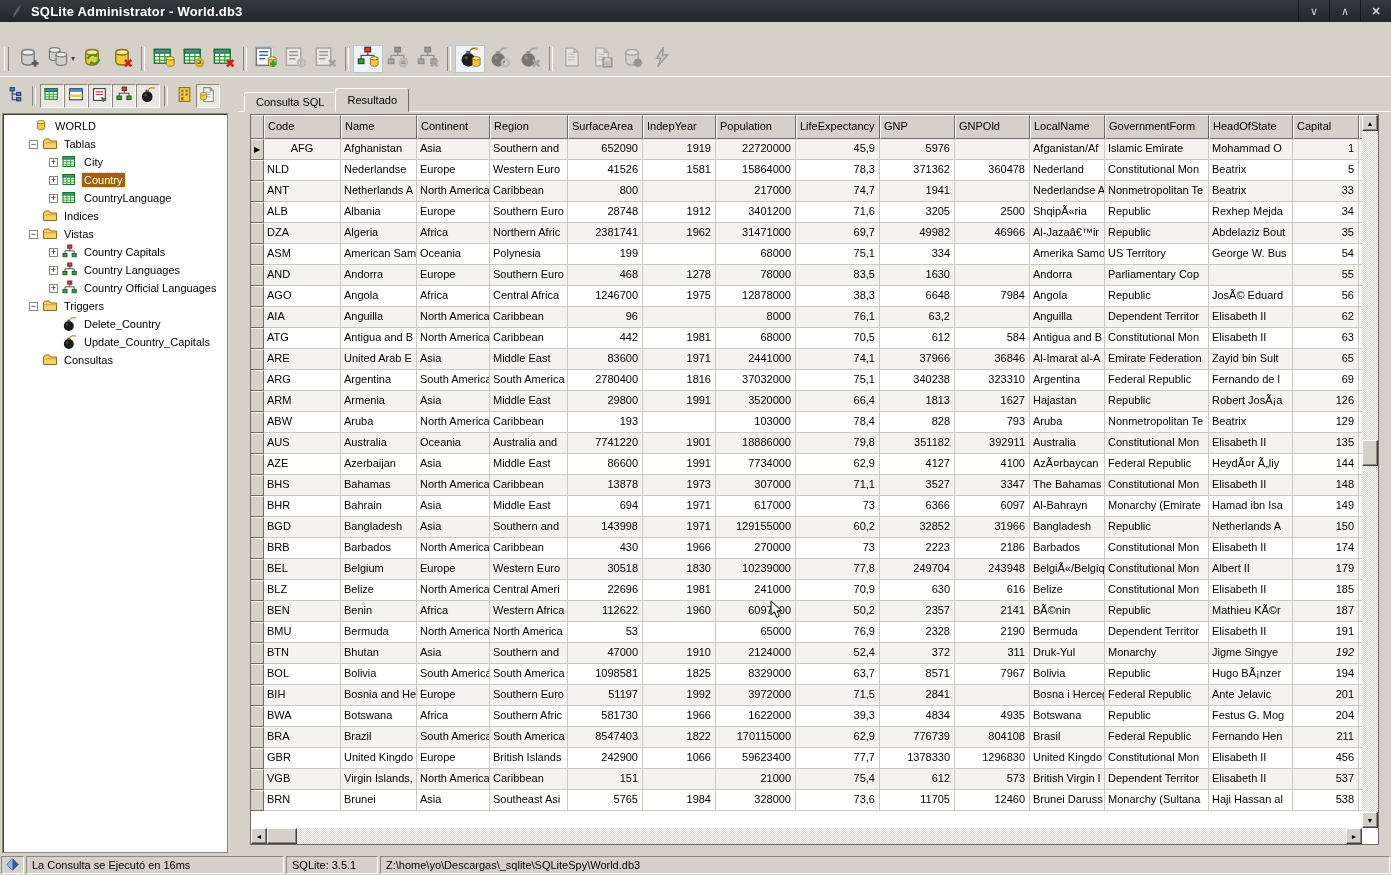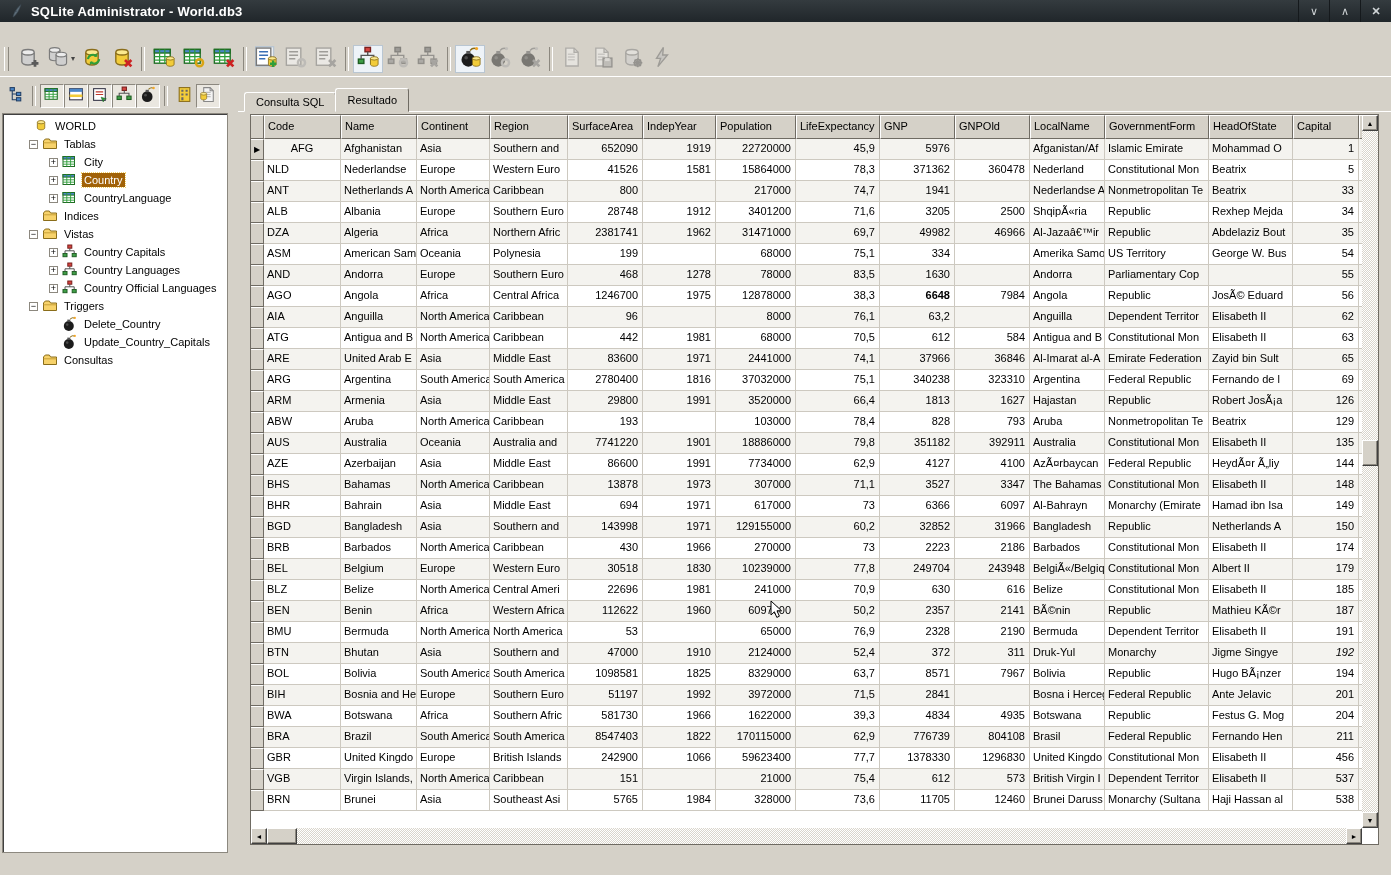--- a/index.html
+++ b/index.html
@@ -666,21 +666,21 @@
               <div class="grow body">
                 <div class="sel-cell"></div>
                 <div class="gd-cell" style="width: 77px;">AGO</div>
                 <div class="gd-cell" style="width: 76px;">Angola</div>
                 <div class="gd-cell" style="width: 73px;">Africa</div>
                 <div class="gd-cell" style="width: 78px;">Central Africa</div>
                 <div class="gd-cell num" style="width: 75px;">1246700</div>
                 <div class="gd-cell num" style="width: 73px;">1975</div>
                 <div class="gd-cell num" style="width: 80px;">12878000</div>
                 <div class="gd-cell num" style="width: 84px;">38,3</div>
-                <div class="gd-cell num" style="width: 75px; font-weight: bold;">6648</div>
+                <div class="gd-cell num" style="width: 75px;">6648</div>
                 <div class="gd-cell num" style="width: 75px;">7984</div>
                 <div class="gd-cell" style="width: 75px;">Angola</div>
                 <div class="gd-cell" style="width: 104px;">Republic</div>
                 <div class="gd-cell" style="width: 84px;">JosÃ© Eduard</div>
                 <div class="gd-cell num" style="width: 66px;">56</div>
                 <div class="gd-cell" style="flex: 1 1 0%; min-width: 0px;">AO</div>
               </div>
               <div class="grow body">
                 <div class="sel-cell"></div>
                 <div class="gd-cell" style="width: 77px;">AIA</div>
@@ -1124,20 +1124,33 @@
 
         <div class="grid-scroll-h">
           <div class="sb-btn" style="left:0;top:0;">◄</div>
           <div class="sb-thumb" style="left:16px;top:0;width:30px;height:16px;"></div>
           <div class="sb-btn" style="right:0;top:0;">►</div>
         </div>
       </div>
     </div>
   </div>
 
+  <div class="statusbar">
+    <div class="status-seg seg-icon">
+      <span>
+        <svg width="13" height="13" viewBox="0 0 16 16">
+            <path d="M8 1 L15 8 8 15 1 8 Z" fill="#2a5fa5" stroke="#1c3f6e"></path>
+            <path d="M8 1 L8 15 1 8 Z" fill="#8fb8e8"></path>
+          </svg>
+      </span>
+    </div>
+    <div class="status-seg seg-msg">La Consulta se Ejecutó en 16ms</div>
+    <div class="status-seg seg-ver">SQLite: 3.5.1</div>
+    <div class="status-seg seg-path">Z:\home\yo\Descargas\_sqlite\SQLiteSpy\World.db3</div>
+  </div>
 
   <div class="cursor">
     <svg width="13" height="19" viewBox="0 0 13 19">
         <path d="M1 1 L1 15 L4.4 11.8 L6.8 17.4 L9.4 16.2 L7 10.8 L11.6 10.8 Z" fill="#fff" stroke="#000" stroke-width="1"></path>
       </svg>
   </div>
 
 </div>
 
 </body></html>

